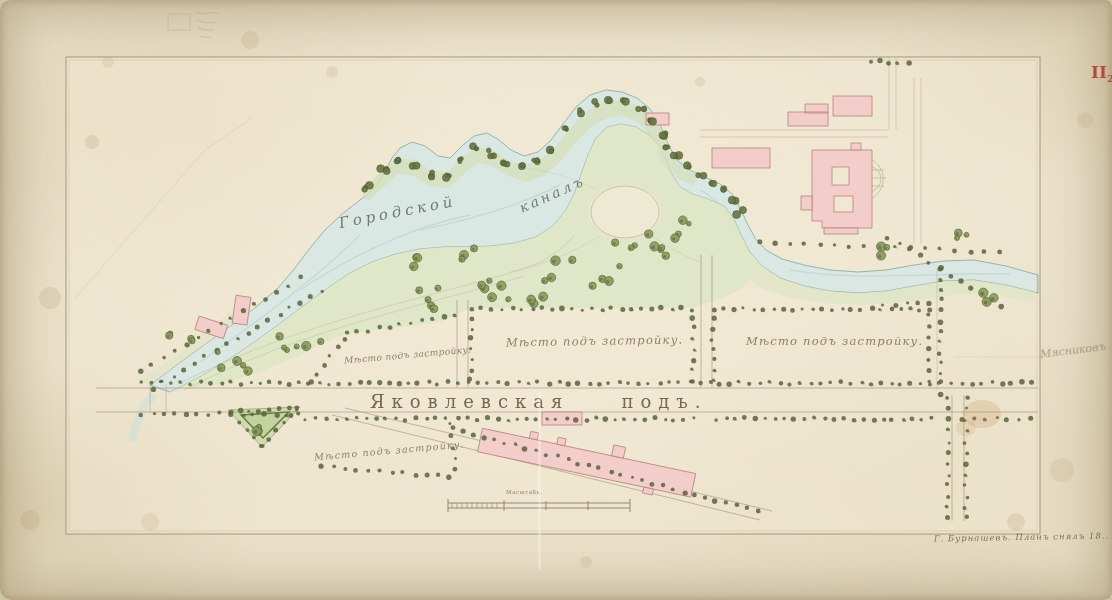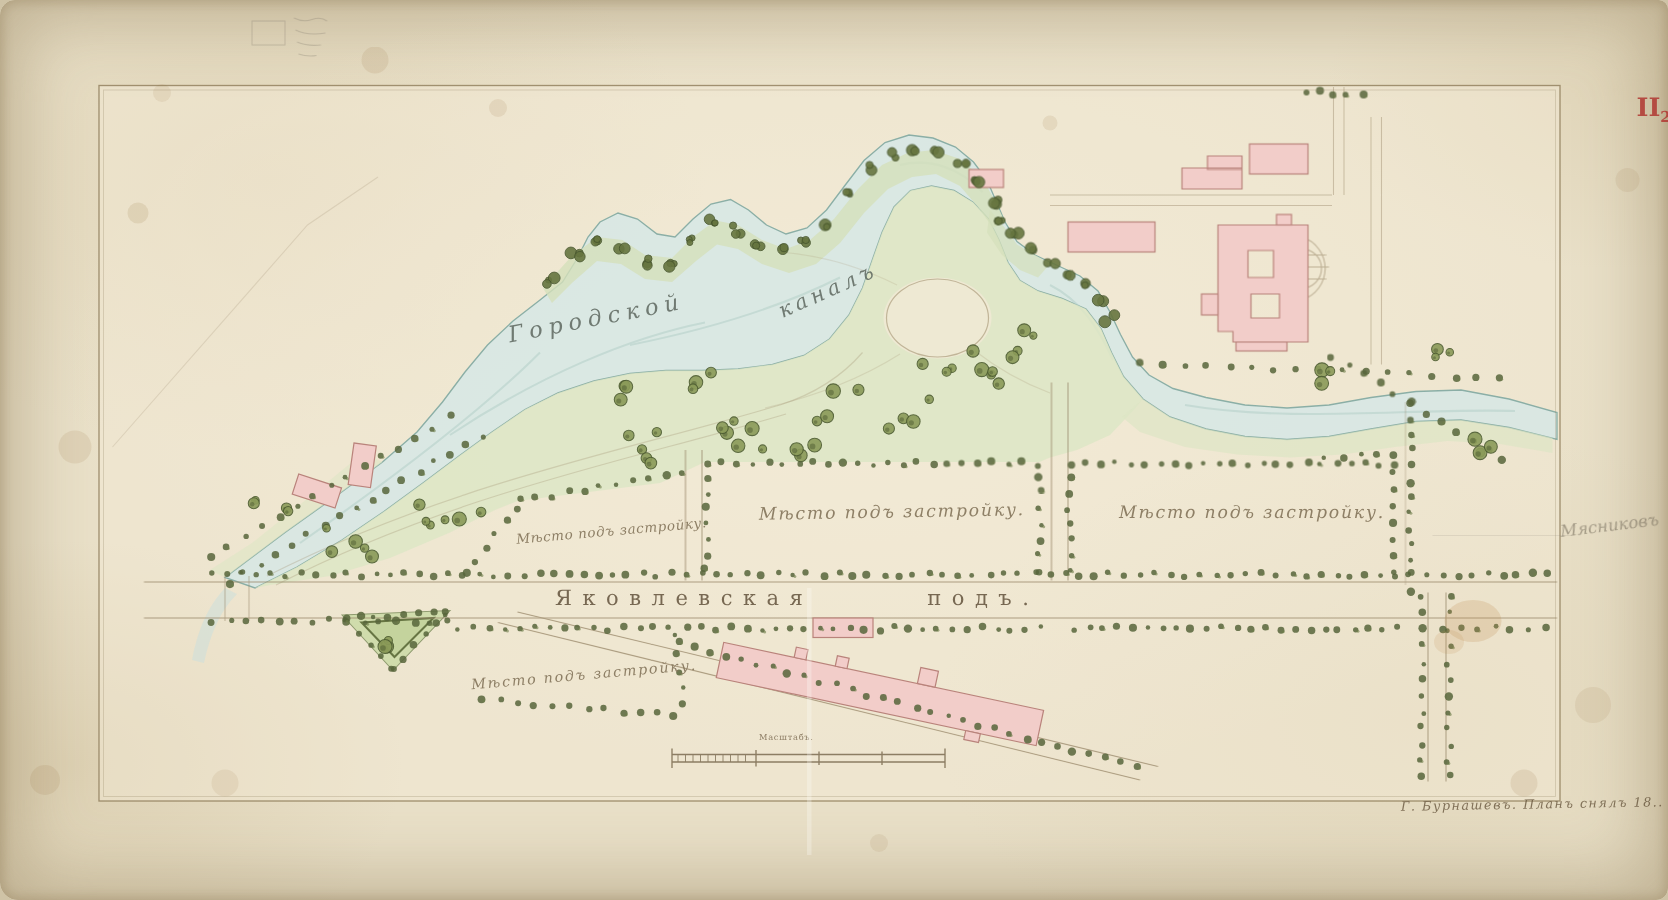--- a/index.html
+++ b/index.html
@@ -14,21 +14,21 @@
       radial-gradient(ellipse 260px 160px at 97% 10%, rgba(205,189,152,.30), transparent 75%);
     box-shadow: inset 0 0 46px 14px rgba(132,110,70,.38), inset 0 0 7px 2px rgba(118,94,54,.28);
     border-radius:10px 6px 8px 12px;
     font-family:"DejaVu Serif", serif;
   }
   svg{position:absolute;left:0;top:0;}
   .lbl{position:absolute;white-space:nowrap;color:#6b5c46;pointer-events:none;}
   .hand{font-style:italic;font-family:"DejaVu Serif",serif;}
   .canal-word{font-size:15px;letter-spacing:4px;color:#5d675f;opacity:.85;}
   .canal-word2{font-size:14px;letter-spacing:3px;}
-  .street-name{font-size:14px;letter-spacing:7px;color:#6a5a44;opacity:.9;display:flex;gap:76px;}
+  .street-name{font-size:18px;letter-spacing:7px;color:#6a5a44;opacity:.9;display:flex;gap:52px;}
   .plot{color:#83745a;opacity:.9;letter-spacing:1.2px;}
   .sheetno{font-size:17px;font-weight:bold;color:#b23f38;opacity:.9;}
   .sheetno sub{font-size:10px;}
   .scale-lbl{font-size:5.5px;color:#84735a;letter-spacing:.5px;opacity:.9;}
   .sig{font-size:8.5px;color:rgba(100,82,58,.78);letter-spacing:1px;}
   .pencil{font-size:11px;color:rgba(112,102,86,.55);}
   .fold{position:absolute;left:538px;top:392px;width:3px;height:178px;background:rgba(255,255,252,.28);}
 </style>
 </head>
 <body>

